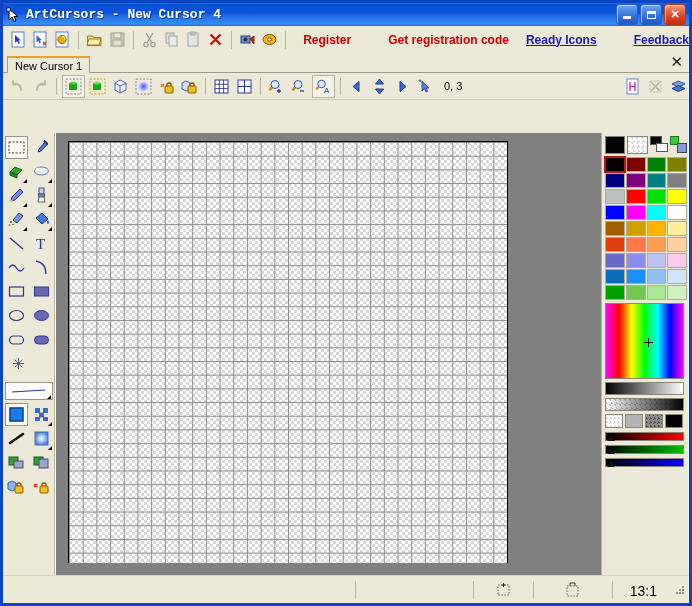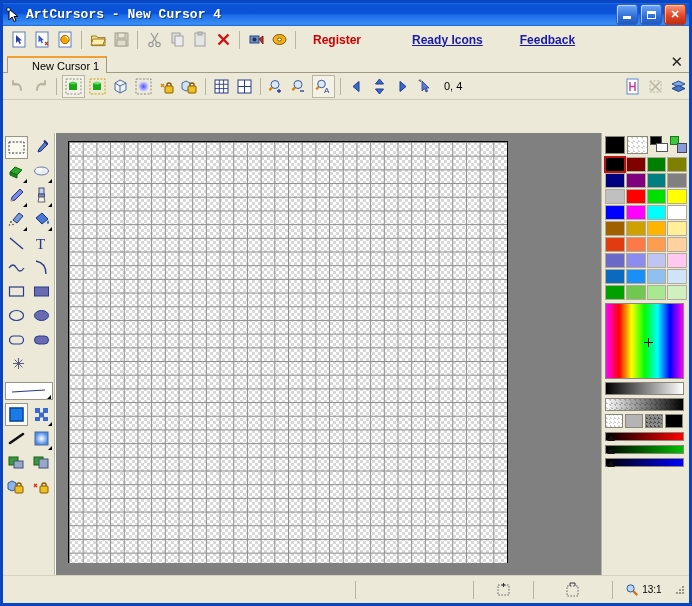--- a/index.html
+++ b/index.html
@@ -72,21 +72,21 @@
   .tb-link.ul{text-decoration:underline;color:#1a1aa8;}
 
   
   .tabstrip{
     height:19px;background:#ece9d8;position:relative;
     border-bottom:1px solid #9e9a86;display:flex;align-items:flex-end;
   }
   .tab{
     height:17px;background:#ece9d8;border:1px solid #9e9a86;border-bottom:none;
     border-top:2px solid #f0a030;
-    font-size:11px;line-height:14px;padding:1px 7px 0 24px;margin-left:4px;
+    font-size:11px;line-height:14px;padding:1px 7px 0 7px;margin-left:4px;
     box-sizing:border-box;position:relative;top:1px;
   }
   .tab-close{
     position:absolute;right:6px;top:0px;font-size:15px;color:#222;line-height:17px;
     font-family:"Liberation Sans",sans-serif;
   }
 
   
   .toolbar2{
     height:26px;background:#ece9d8;display:flex;align-items:center;
@@ -214,21 +214,21 @@
   .prevbox2{
     margin-top:4px;flex:1;background:#ece9d8;border:1px solid #8b8778;box-sizing:border-box;
   }
 
   
   .statusbar{
     position:absolute;left:0;right:0;bottom:0;height:27px;background:#ece9d8;
     display:flex;align-items:center;border-top:1px solid #d6d2bd;
   }
   .st-cell{height:18px;border-left:1px solid #b8b4a0;display:flex;align-items:center;
-    justify-content:center;font-size:10px;color:#000;}
+    justify-content:center;font-size:14px;color:#000;flex-direction:column;}
   .grip{width:12px;height:12px;margin-left:auto;margin-right:3px;position:relative;}
   .grip i{position:absolute;width:2px;height:2px;background:#9a9686;}
 </style>
 </head>
 <body>
 
 <div id="app">
 
   <div class="titlebar">
     <span class="title-icon">
@@ -321,21 +321,22 @@
         </svg>
     </span>
     <span class="tb-btn">
       <svg width="17" height="17" viewBox="0 0 17 17">
           <ellipse cx="8.5" cy="8.5" rx="6.5" ry="5" fill="#f0b020" stroke="#8a5a00"></ellipse>
           <ellipse cx="8.5" cy="8.5" rx="2" ry="1.6" fill="#fff3c0" stroke="#8a5a00"></ellipse>
         </svg>
     </span>
     <span class="tb-sep"></span>
     <span class="tb-link" style="margin-left:12px">Register</span>
-    <span class="tb-link ul" style="margin-left:50px">Ready Icons</span>
+    <span class="tb-link" style="margin-left:36px">Get registration code</span>
+    <span class="tb-link ul" style="margin-left:16px">Ready Icons</span>
     <span class="tb-link ul" style="margin-left:36px">Feedback</span>
   </div>
 
   <div class="tabstrip">
     <div class="tab">
       <span>New Cursor 1</span>
     </div>
     <span class="tab-close">✕</span>
   </div>
 
@@ -446,21 +447,21 @@
       <svg width="17" height="17" viewBox="0 0 17 17">
           <path d="M6 3.5 l6 5 l-6 5 z" fill="#3a6ad0" stroke="#1a3a90"></path>
         </svg>
     </span>
     <span class="t2">
       <svg width="17" height="17" viewBox="0 0 17 17">
           <path d="M5 3 L5 13 L7.5 10.5 L9 14 L10.6 13.2 L9.2 10 L12 10 Z" fill="#5a7ad8" stroke="#2a3a8a" stroke-width="0.8"></path>
           <path d="M2 2 l2 2 M3 1 l0 3 M1.5 2.5 l3 0" stroke="#666" stroke-width="0.8"></path>
         </svg>
     </span>
-    <span class="coord">0, 4</span>
+    <span class="coord">0, 3</span>
 
     <span style="flex:1"></span>
 
     <span class="t2">
       <svg width="17" height="17" viewBox="0 0 17 17">
           <rect x="3" y="1" width="11" height="15" fill="#fff" stroke="#5a8ad0"></rect>
           <path d="M6 4 v9 M11 4 v9 M6 8.5 h5" stroke="#c030a0" stroke-width="1.4"></path>
         </svg>
     </span>
     <span class="t2">

